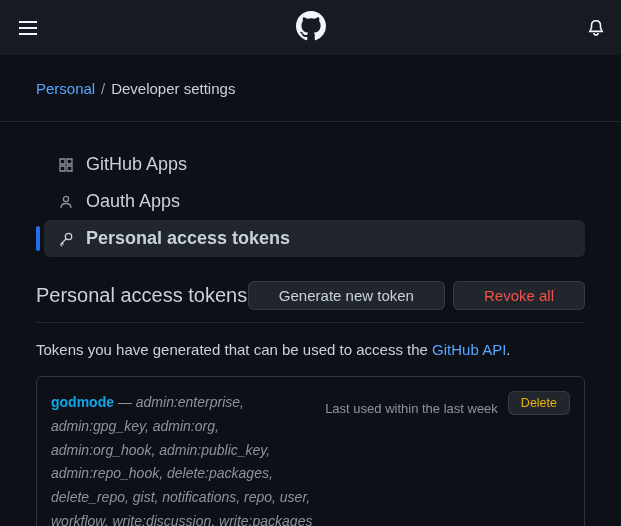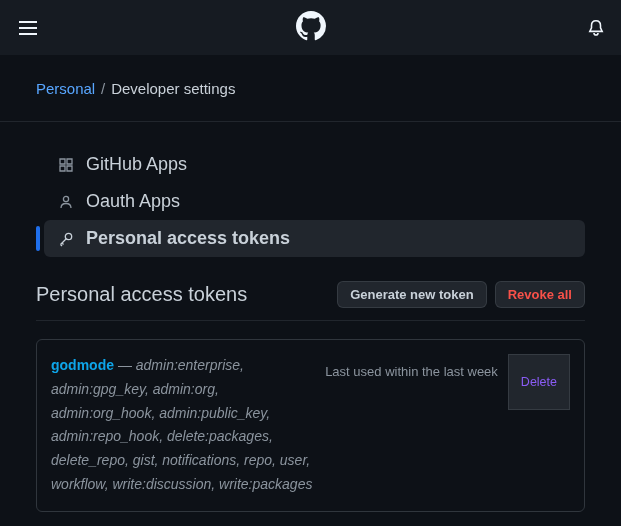--- a/index.html
+++ b/index.html
@@ -66,25 +66,24 @@
     justify-content: space-between;
     padding-bottom: 12px;
     border-bottom: 1px solid #21262d;
     margin-bottom: 18px;
   }
   .heading-row h2 { font-size: 20px; font-weight: 400; color:#c9d1d9; }
   .btn {
     background: #21262d;
     border: 1px solid rgba(240,246,252,0.1);
     color: #c9d1d9;
-    padding: 5px 12px;
-    font-size: 13px;
+    padding: 5px 30px;
+    font-size: 15px;
     border-radius: 6px;
     cursor: pointer;
-    font-weight: bold;
   }
   .btn.danger-text { color: #f85149; }
   .btn-group { display:flex; gap:8px; }
   .lead { font-size:15px; margin-bottom:18px; }
   .lead a { color: #58a6ff; text-decoration:none; }
   .token-box {
     border: 1px solid #30363d;
     border-radius: 6px;
     padding: 14px 14px 14px 14px;
     position: relative;
@@ -96,24 +95,24 @@
     gap: 10px;
   }
   .token-head-left { flex: 1; }
   .token-name { color:#0ea5e9; font-weight:600; font-size:14px; }
   .token-dash { color:#8b949e; }
   .token-scopes { color:#8b949e; font-style:italic; font-size:14px; line-height:1.7; }
   .token-lastused { color:#8b949e; font-size:13px; white-space:nowrap; margin-top:10px;}
   .delete-btn {
     background: #21262d;
     border:1px solid rgba(240,246,252,0.1);
-    color:#8b5cf6;
-    padding:20px 12px;
+    color:#eab308;
+    padding:4px 12px;
     font-size:12.5px;
-    border-radius:0;
+    border-radius:6px;
     cursor:pointer;
   }
 </style>
 </head>
 <body>
 
 <div class="topbar">
   <div class="hamburger">
     <svg width="24" height="24" viewBox="0 0 24 24">
         <path fill="#f0f6fc" d="M3 5h18v2H3V5zm0 6h18v2H3v-2zm0 6h18v2H3v-2z"></path>
@@ -171,20 +170,23 @@
   </div>
 
   <div class="heading-row">
     <h2>Personal access tokens</h2>
     <div class="btn-group">
       <button class="btn">Generate new token</button>
       <button class="btn danger-text">Revoke all</button>
     </div>
   </div>
 
+  <p class="lead">
+    <span>Tokens you have generated that can be used to access the </span><a href="#">GitHub API</a><span>.</span>
+  </p>
 
   <div class="token-box">
     <div class="token-head">
       <div class="token-head-left">
         <span class="token-name">godmode</span><span class="token-dash"> — </span><span class="token-scopes">admin:enterprise, admin:gpg_key, admin:org, admin:org_hook, admin:public_key, admin:repo_hook, delete:packages, delete_repo, gist, notifications, repo, user, workflow, write:discussion, write:packages</span>
       </div>
       <span class="token-lastused">Last used within the last week</span>
       <button class="delete-btn">Delete</button>
     </div>
 

